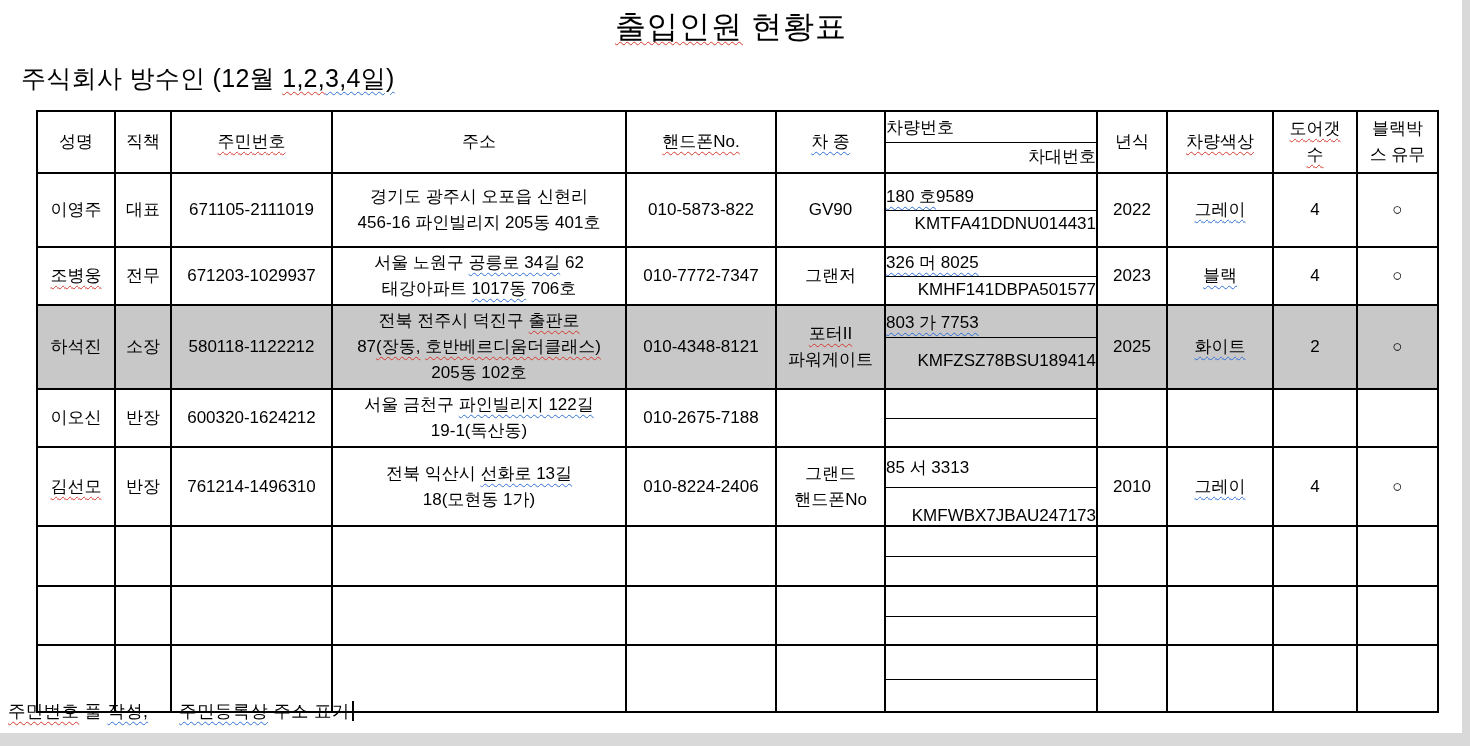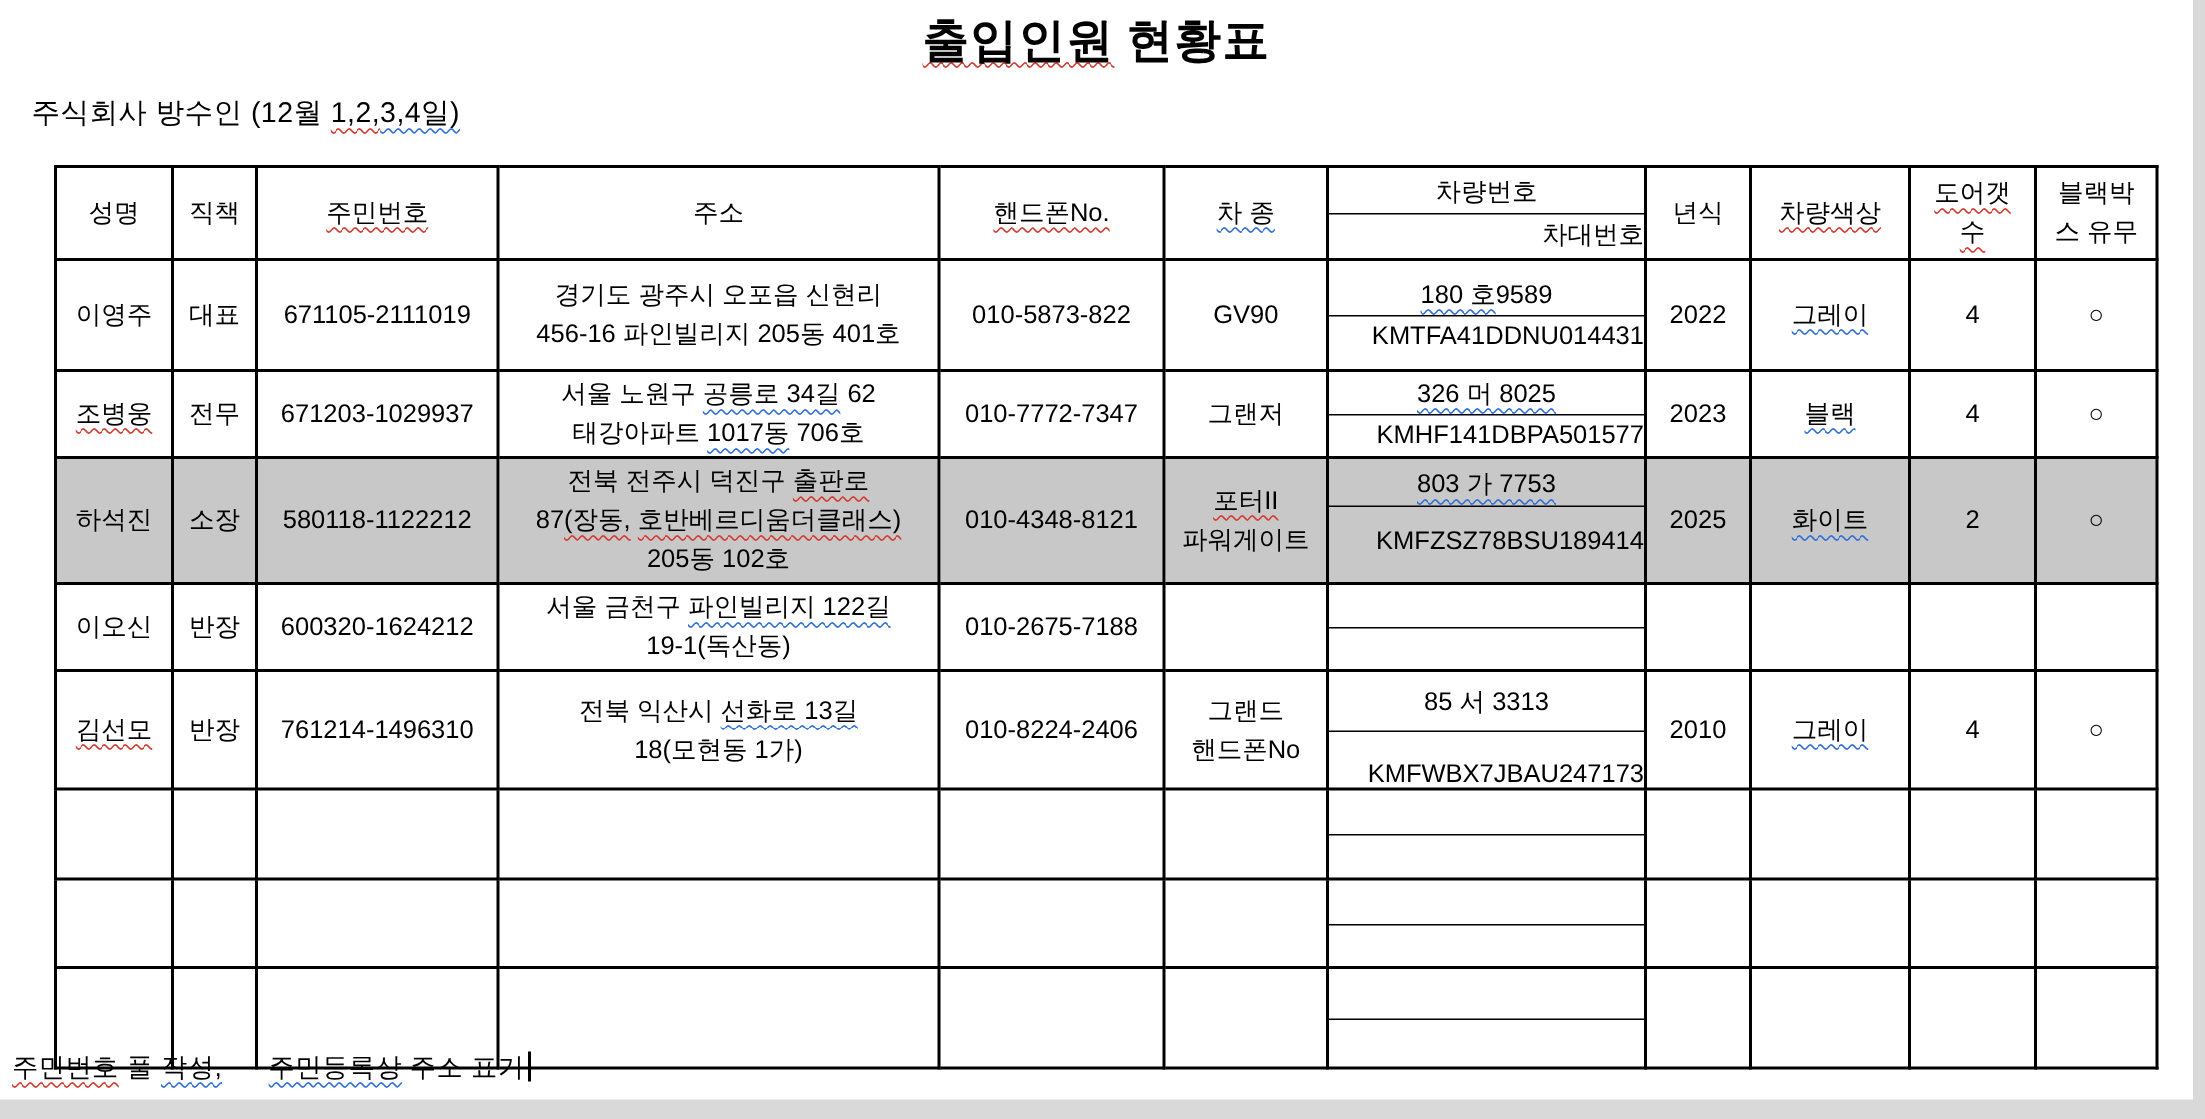--- a/index.html
+++ b/index.html
@@ -7,25 +7,25 @@
     width:1470px;height:746px;position:relative;overflow:hidden;
     background:#ffffff;color:#000;
     font-family:"Liberation Sans","DejaVu Sans",sans-serif;
   }
   .strip{position:absolute;background:#d9d9d9;}
   .strip-right{right:0;top:0;width:8px;height:746px;}
   .strip-bottom{left:0;top:733px;width:1470px;height:13px;}
 
   .doc-title{
     position:absolute;top:6px;left:0;width:1462px;text-align:center;
-    font-size:31px;font-weight:700;letter-spacing:1px;
+    font-size:31px;font-weight:400;letter-spacing:1px;
   }
   .doc-title .rest{margin-left:8px;}
   .doc-subtitle{
-    position:absolute;top:62px;left:21px;font-size:19px;letter-spacing:.3px;
+    position:absolute;top:62px;left:21px;font-size:25px;letter-spacing:.3px;
   }
 
   
   .sq-red{text-decoration:underline;text-decoration-style:wavy;
     text-decoration-color:#d43a2f;text-decoration-thickness:1px;text-underline-offset:4px;}
   .sq-blue{text-decoration:underline;text-decoration-style:wavy;
     text-decoration-color:#2f6fd6;text-decoration-thickness:1px;text-underline-offset:4px;}
 
   table.grid{
     position:absolute;left:36px;top:110px;
@@ -36,21 +36,21 @@
     font-size:17px;padding:0;overflow:hidden;line-height:26px;
   }
   tr.hdr{height:62px;}
   tr.r1{height:74px;} tr.r2{height:58px;} tr.r3{height:84px;}
   tr.r4{height:58px;} tr.r5{height:79px;}
   tr.r6{height:60px;} tr.r7{height:59px;} tr.r8{height:67px;}
   tr.gray td{background:#c8c8c8;}
 
   td.split{padding:0;}
   .wrap{display:flex;flex-direction:column;width:100%;}
-  .wrap .a{flex:0 0 50%;display:flex;align-items:center;justify-content:center;
+  .wrap .a{flex:0 0 50%;display:flex;align-items:center;
     border-bottom:1.5px solid #000;}
   .wrap .b{flex:1 1 auto;display:flex;align-items:center;justify-content:flex-end;}
   .wh58{height:58px;} .wh54{height:54px;} .wh80{height:75px;}
   .wh75{height:75px;gap:15px;} .wh56{height:56px;} .wh55{height:55px;} .wh63{height:63px;}
   .wrap.r3split .a{flex-basis:36%;}
 
   .doc-footer{
     position:absolute;top:699px;left:8px;font-size:17.5px;letter-spacing:.3px;
   }
   .caret{

